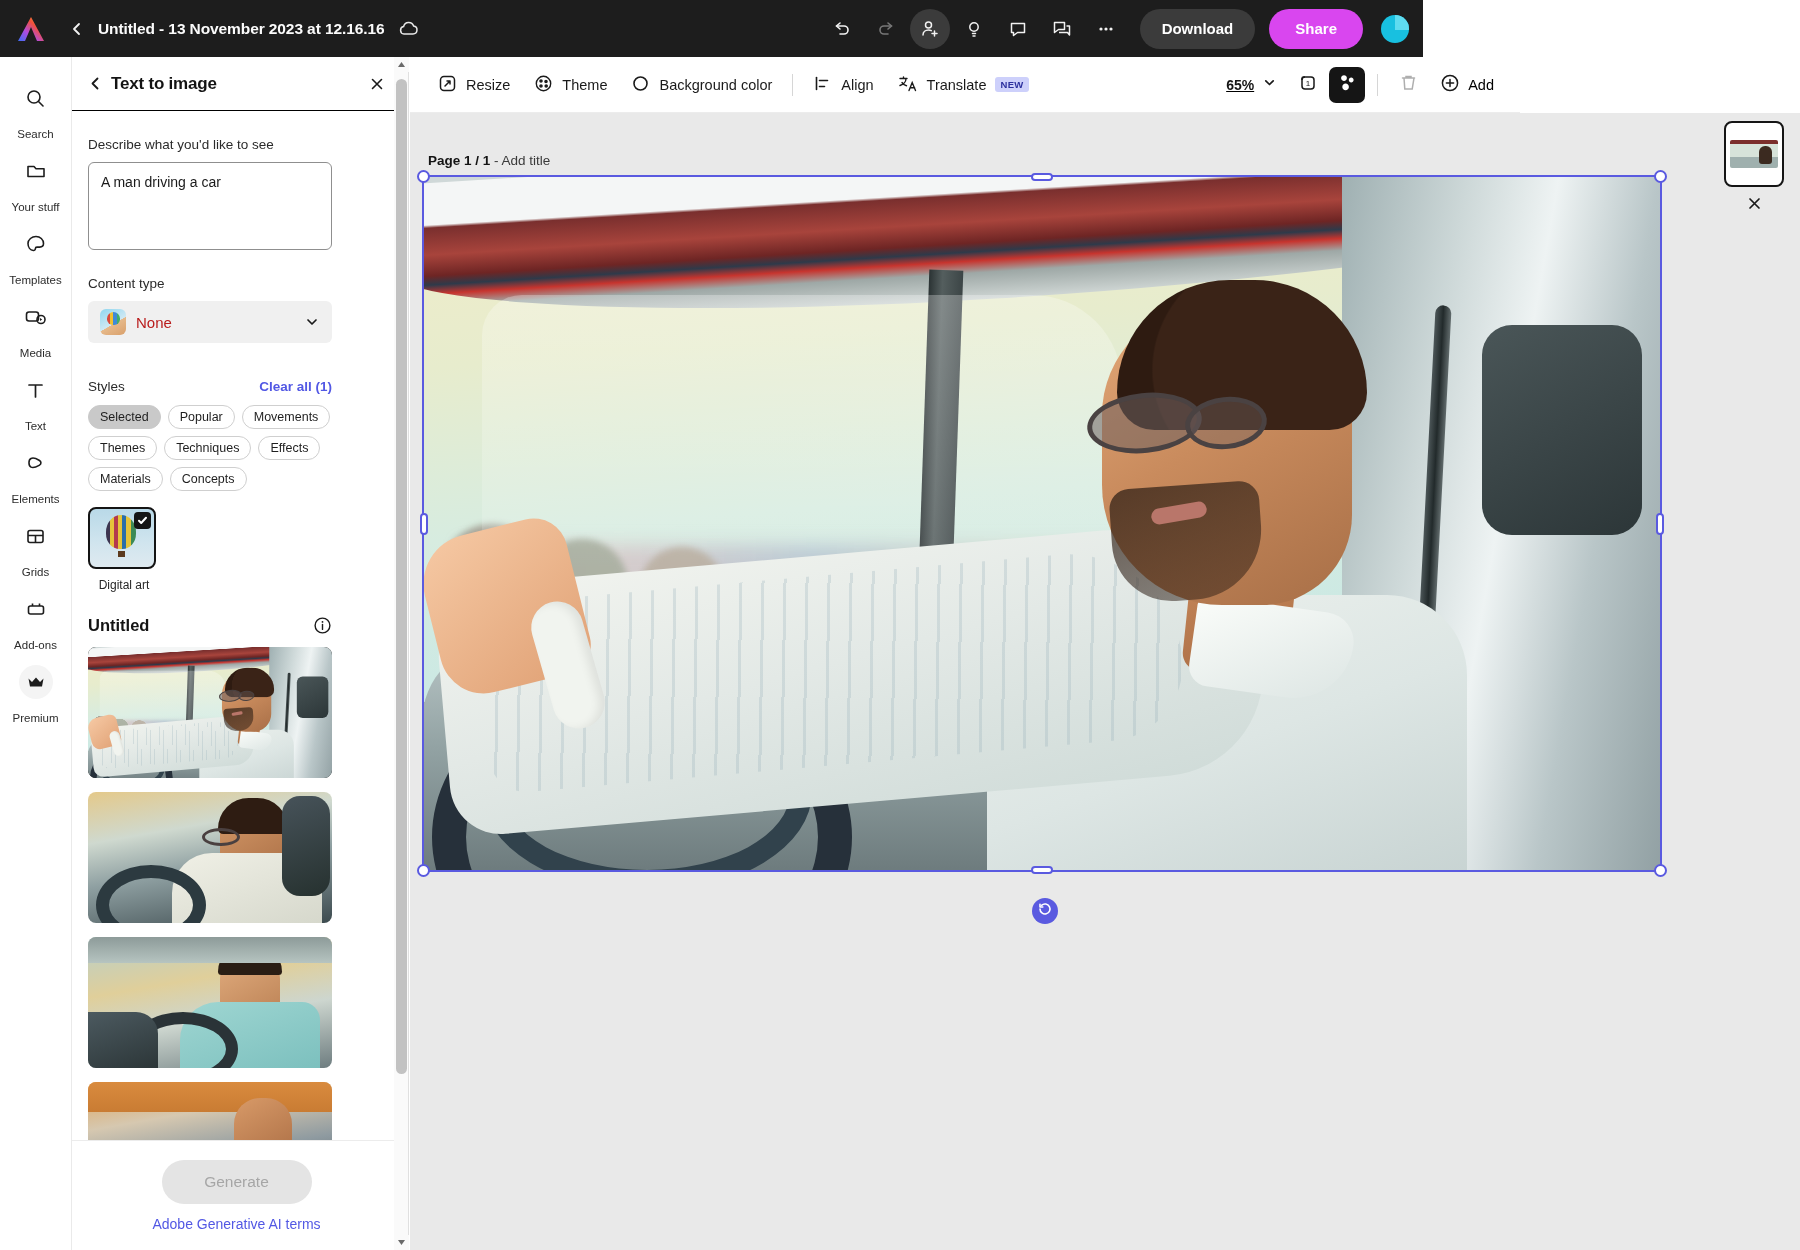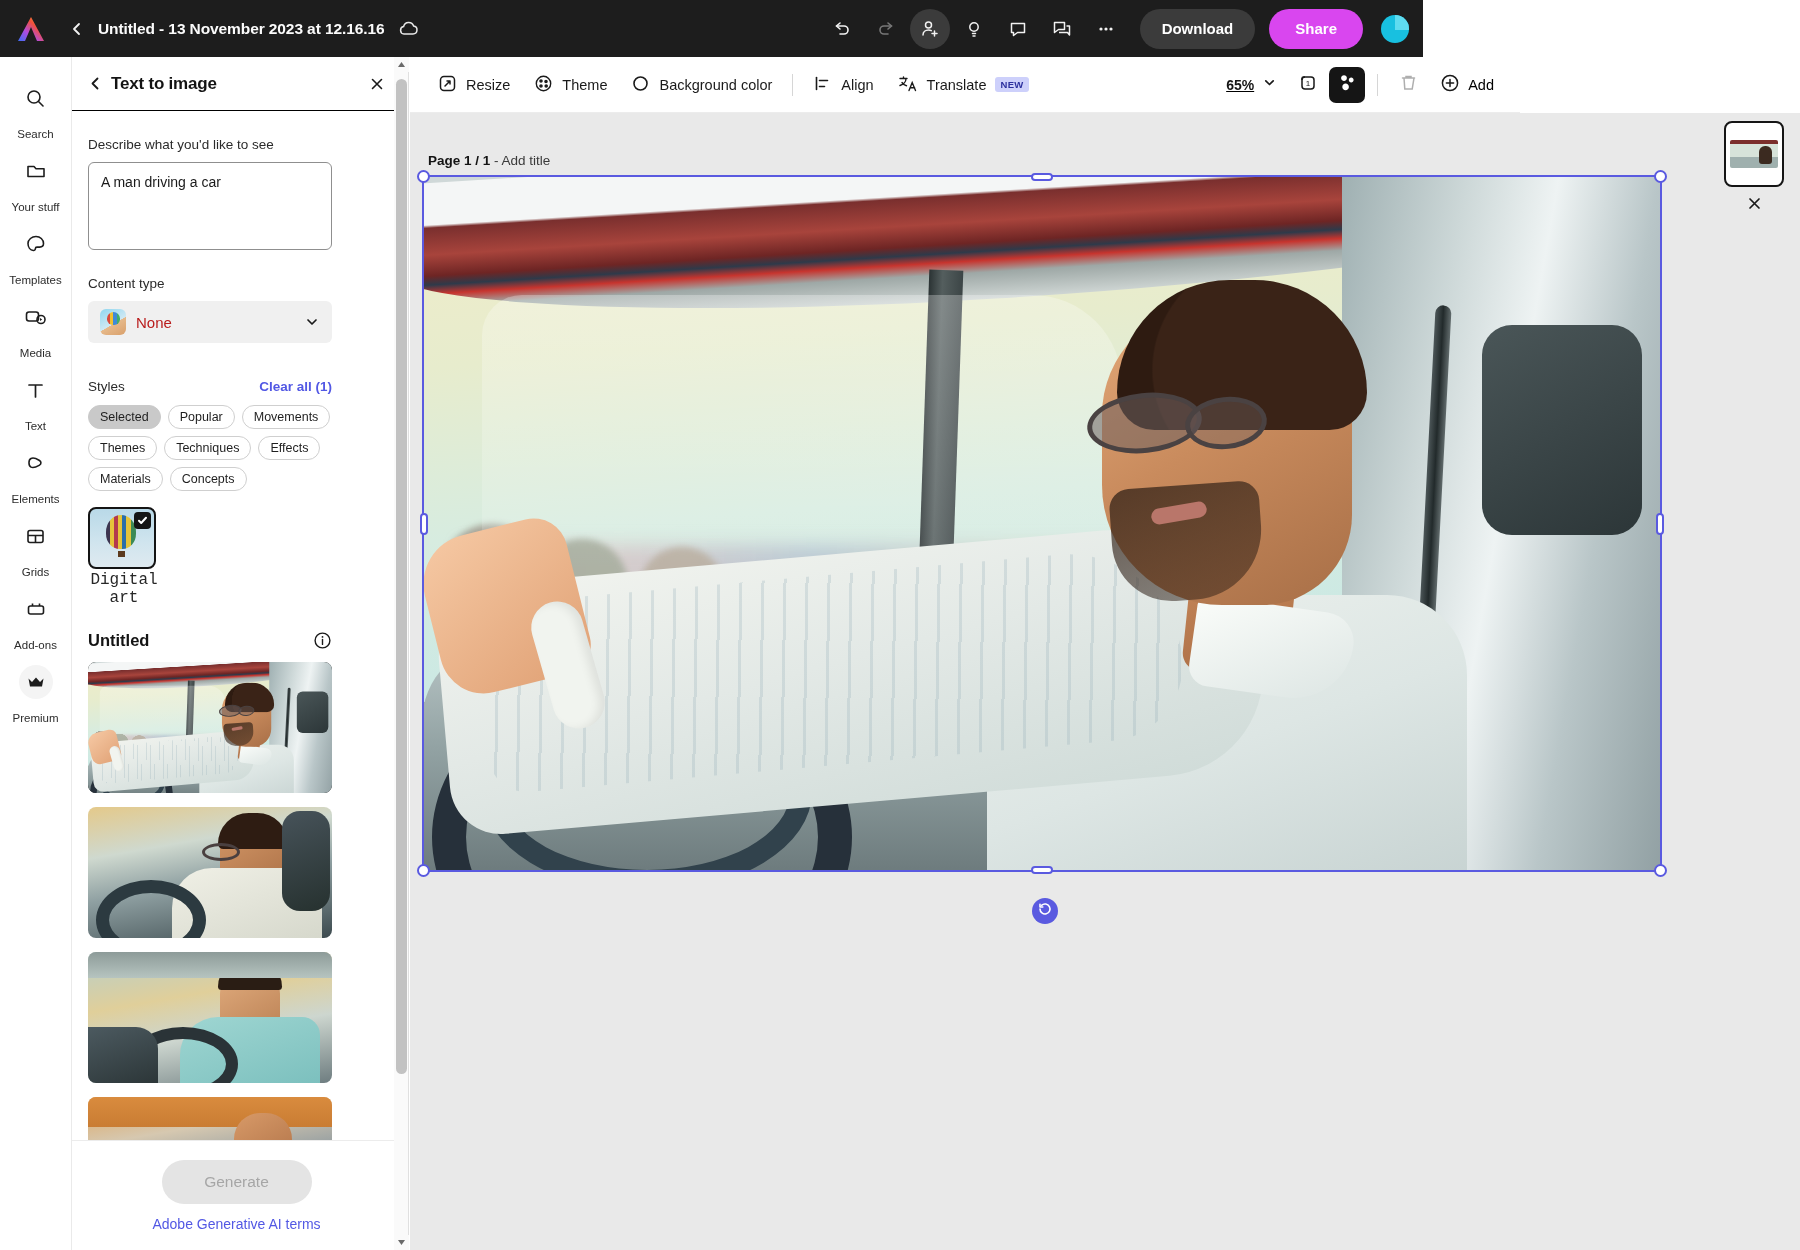--- a/index.html
+++ b/index.html
@@ -155,21 +155,21 @@
     position:absolute; left:16px; top:6px; width:30px; height:34px;
     border-radius: 50% 50% 45% 45%;
     background: linear-gradient(90deg,#3c3550 0 12%,#e5c43a 12% 26%,#b33a4e 26% 40%,#e5c43a 40% 54%,#2b6fa8 54% 68%,#e5c43a 68% 82%,#3c8a56 82% 100%);
   }
   .balloon-basket{ position:absolute; left:28px; top:42px; width:7px; height:6px; background:#5c3a1e;}
   .style-check {
     position:absolute; right:3px; top:3px;
     width: 17px; height: 17px; border-radius: 4px;
     background: #151515; display:flex; align-items:center; justify-content:center;
   }
-  .style-name { font-size: 16px; color: #272727; text-align:center; margin-top: 2px; font-family: Liberation Mono, monospace; }
+  .style-name { font-size: 12px; color: #272727; text-align:center; margin-top: 9px; }
 
   .results-row { display:flex; align-items:center; margin-top: 24px; width: 244px; }
   .results-lbl { font-size: 16.5px; font-weight: 700; color: #141414; }
   .info-ico { margin-left:auto; cursor: pointer; display:flex; }
 
   .results-list { margin-top: 12px; }
   .result-card {
     width: 244px; height: 131px;
     border-radius: 8px; overflow: hidden;
     margin-bottom: 14px; cursor: pointer;

